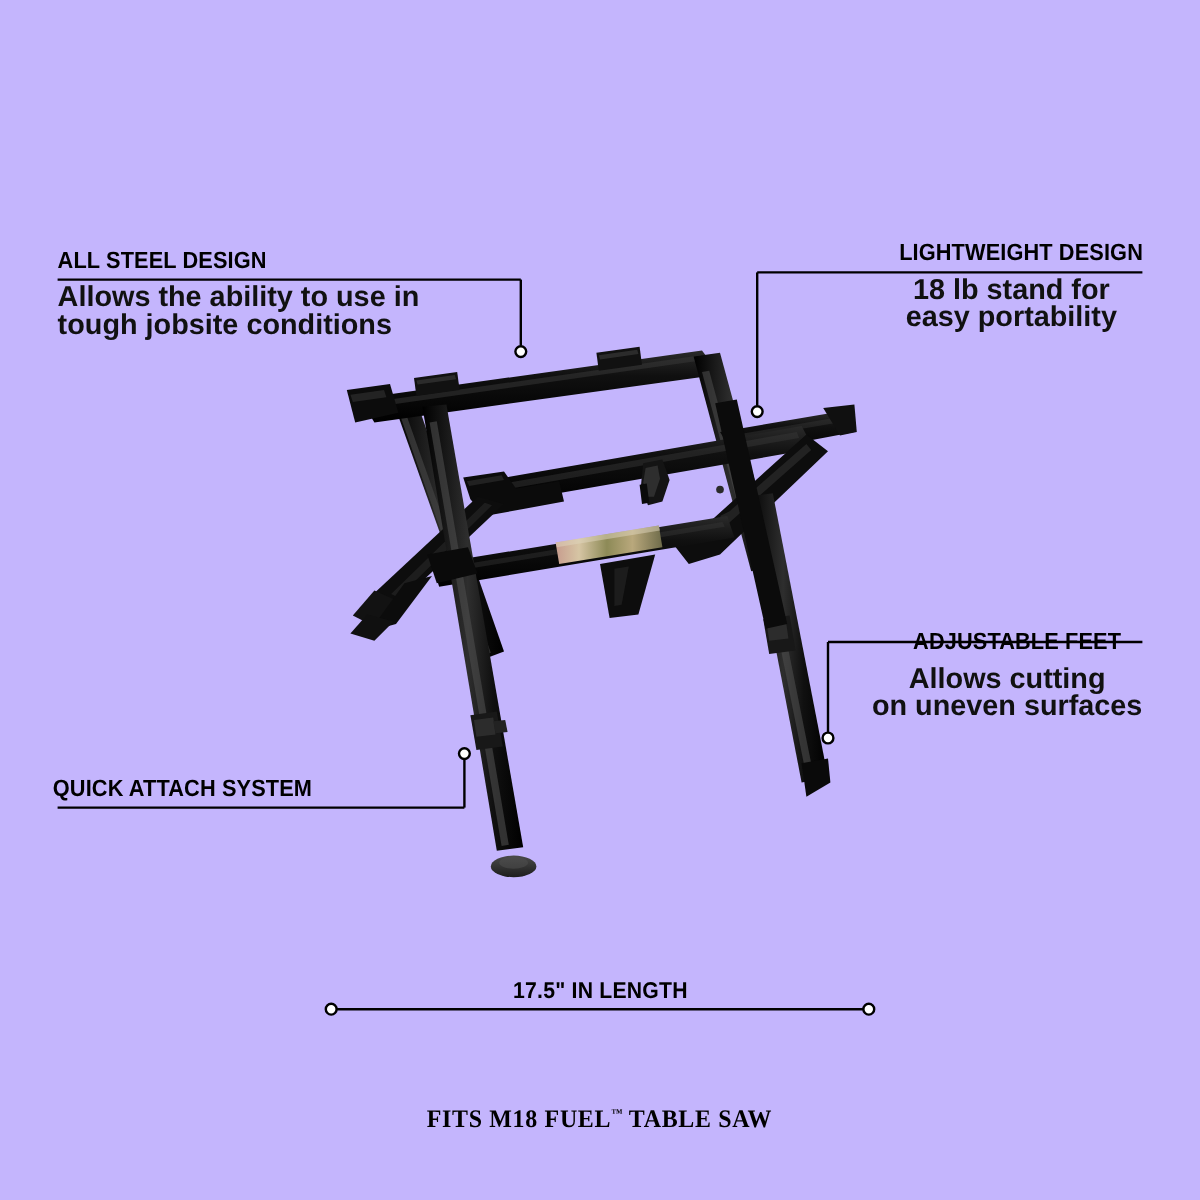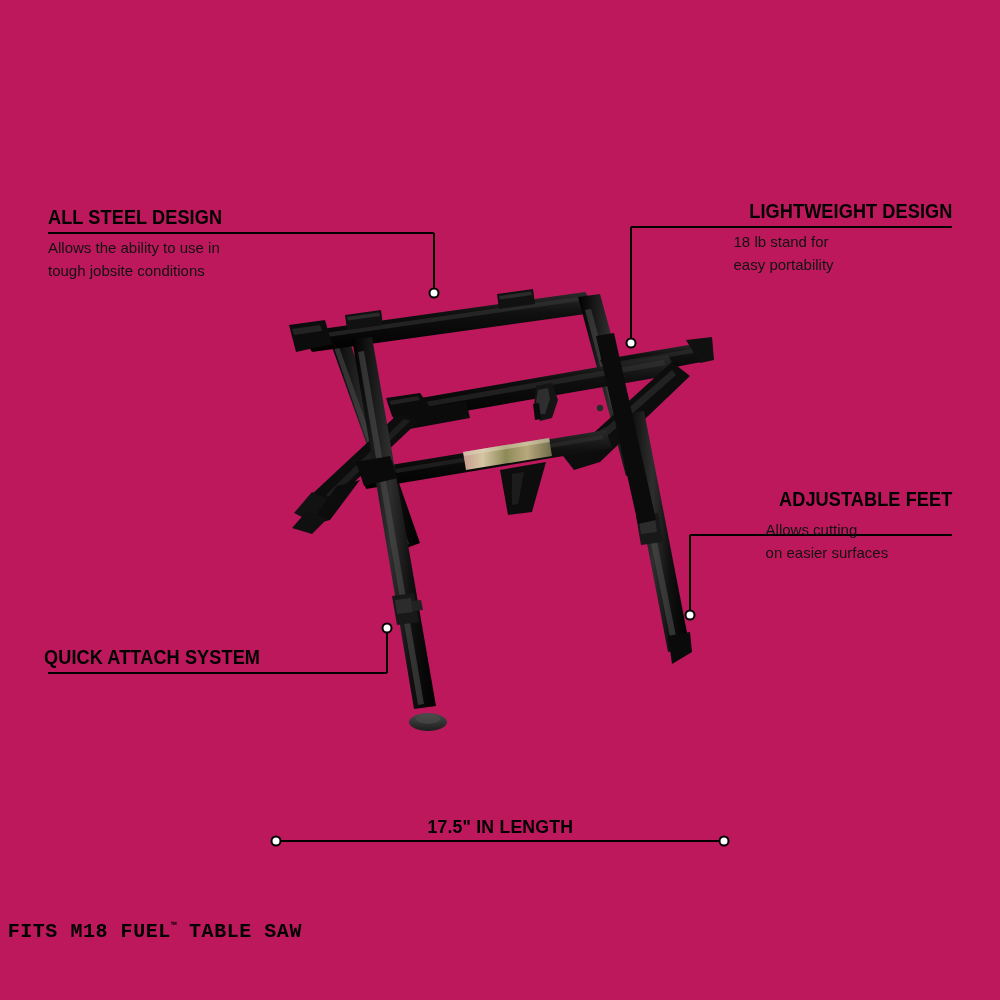--- a/index.html
+++ b/index.html
@@ -9,21 +9,21 @@
     background: #ffffff;
   }
   body {
     font-family: "Liberation Sans", sans-serif;
     -webkit-font-smoothing: antialiased;
   }
   #page {
     position: relative;
     width: 1000px;
     height: 1000px;
-    background: #be185d;
+    background: #c4b5fd;
     overflow: hidden;
   }
   #art-layer, #line-layer {
     position: absolute;
     top: 0;
     left: 0;
     width: 1000px;
     height: 1000px;
   }
   #line-layer { z-index: 5; }
@@ -40,34 +40,34 @@
     line-height: 21px;
     letter-spacing: 0.1px;
     color: #000000;
     white-space: nowrap;
     transform: scaleX(0.93);
   }
   .callout.c-left .c-head  { transform-origin: left center; }
   .callout.c-right .c-head { transform-origin: right center; }
   .callout .c-body {
     font-family: "Liberation Sans", sans-serif;
-    font-weight: normal;
-    font-size: 15px;
+    font-weight: bold;
+    font-size: 24px;
     line-height: 22.5px;
     color: #111111;
     margin-top: 9px;
     white-space: pre-line;
   }
   .c-left  { text-align: left; }
-  .c-right { text-align: left; }
+  .c-right { text-align: center; }
 
   
   #callout-all-steel     { left: 48px;  top: 207px; }
   #callout-lightweight   { right: 48px; top: 201px; }
-  #callout-adjustable    { right: 48px; top: 489px; }
+  #callout-adjustable    { right: 48px; top: 525px; }
   #callout-quick-attach  { left: 44px;  top: 647px; }
 
   
   #dimension-label {
     position: absolute;
     z-index: 6;
     left: 0;
     right: 0;
     top: 816px;
     text-align: center;
@@ -79,21 +79,22 @@
   }
   #dimension-label span { display: inline-block; transform: scaleX(0.93); }
 
   
   #footer-caption {
     position: absolute;
     z-index: 6;
     left: 0;
     right: 0;
     top: 920px;
-    font-family: Liberation Mono, monospace;
+    text-align: center;
+    font-family: Liberation Serif, serif;
     font-weight: bold;
     font-size: 21px;
     letter-spacing: 0.6px;
     color: #000000;
   }
   #footer-caption .cap-inner { display: inline-block; transform: scaleX(0.95); }
   #footer-caption sup {
     font-size: 10px;
     vertical-align: super;
     letter-spacing: 0;
@@ -285,21 +286,21 @@
 
   <div class="callout c-right" id="callout-lightweight">
     <div class="c-head">LIGHTWEIGHT DESIGN</div>
     <div class="c-body">18 lb stand for
 easy portability</div>
   </div>
 
   <div class="callout c-right" id="callout-adjustable">
     <div class="c-head">ADJUSTABLE FEET</div>
     <div class="c-body">Allows cutting
-on easier surfaces</div>
+on uneven surfaces</div>
   </div>
 
   <div class="callout c-left" id="callout-quick-attach">
     <div class="c-head">QUICK ATTACH SYSTEM</div>
   </div>
 
   <div id="dimension-label">
     <span>17.5" IN LENGTH</span>
   </div>
 

